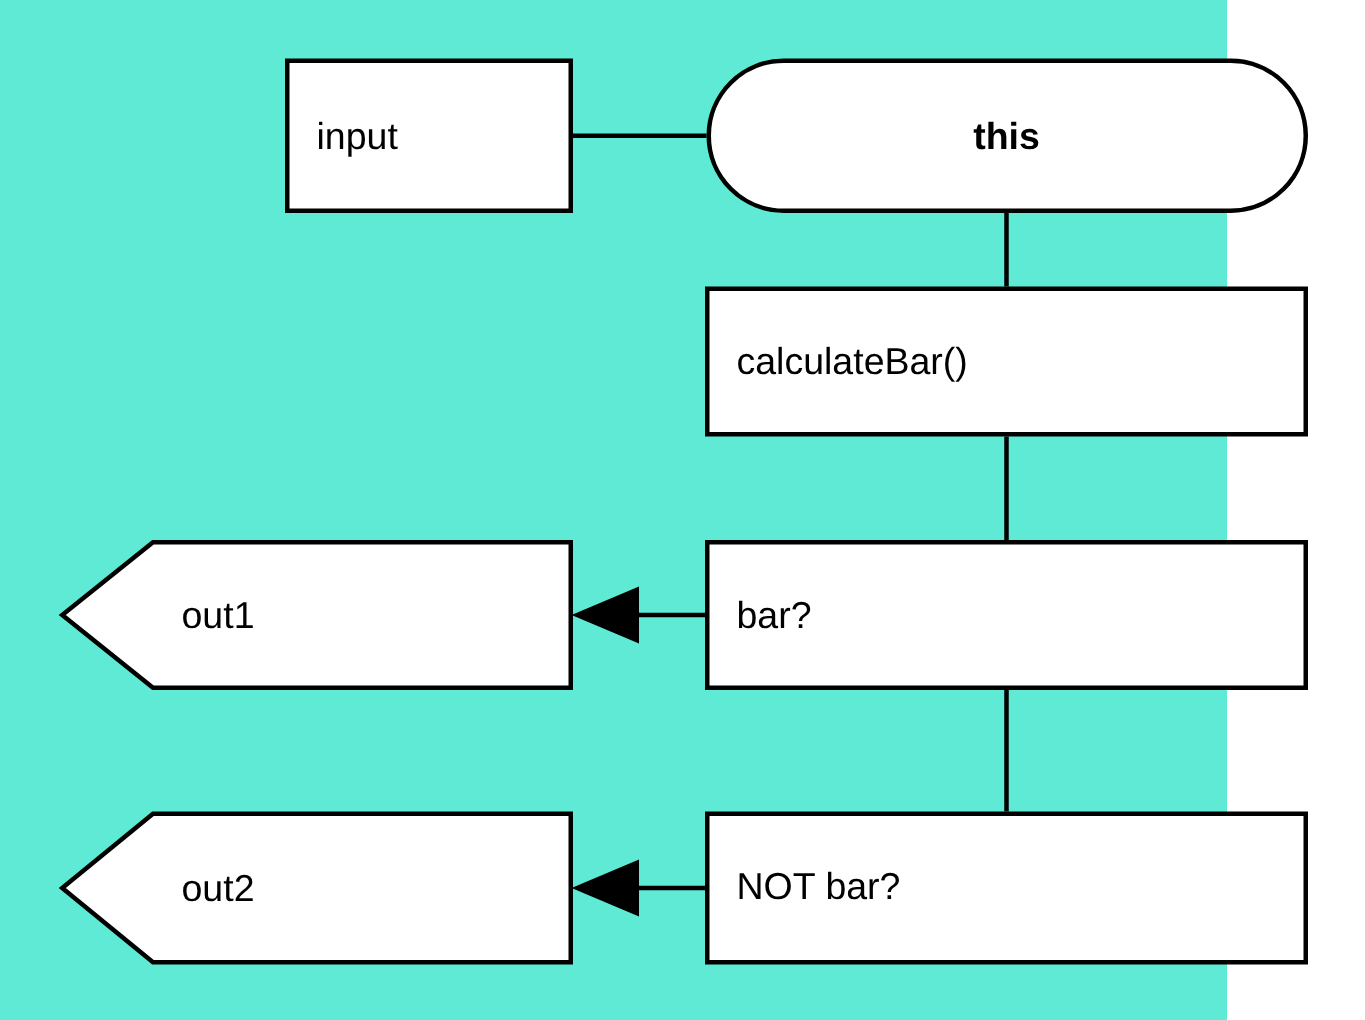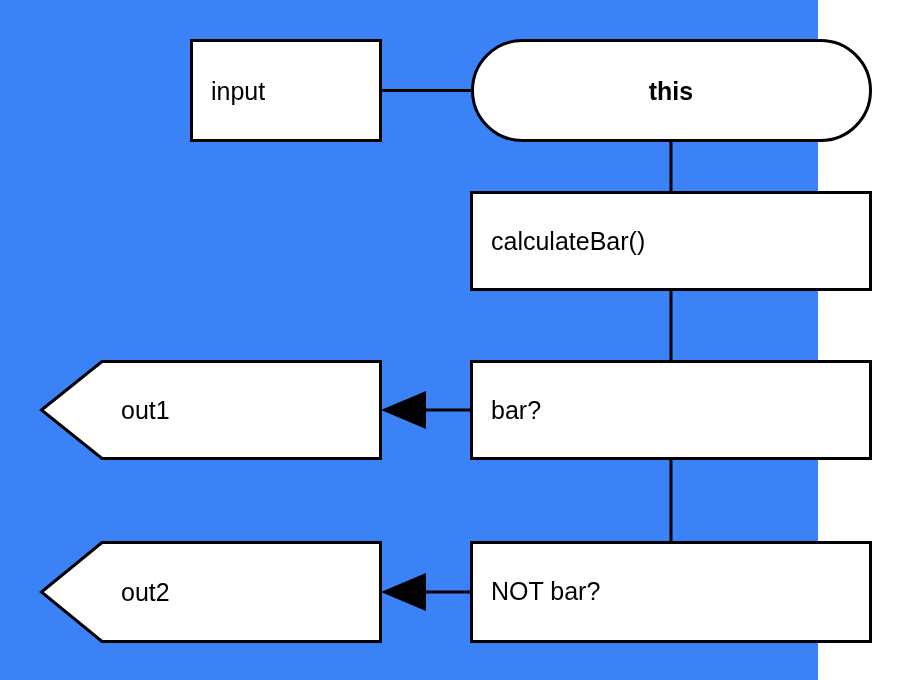--- a/index.html
+++ b/index.html
@@ -9,21 +9,21 @@
   body {
     width: 910px;
     height: 680px;
     overflow: hidden;
     font-family: "Liberation Sans", sans-serif;
   }
   #diagram-canvas {
     position: relative;
     width: 818px;
     height: 680px;
-    background: #3b82f6;
+    background: #5eead4;
   }
   #diagram-svg {
     position: absolute;
     left: 0;
     top: 0;
     width: 910px;
     height: 680px;
     display: block;
   }
   .node-label {

